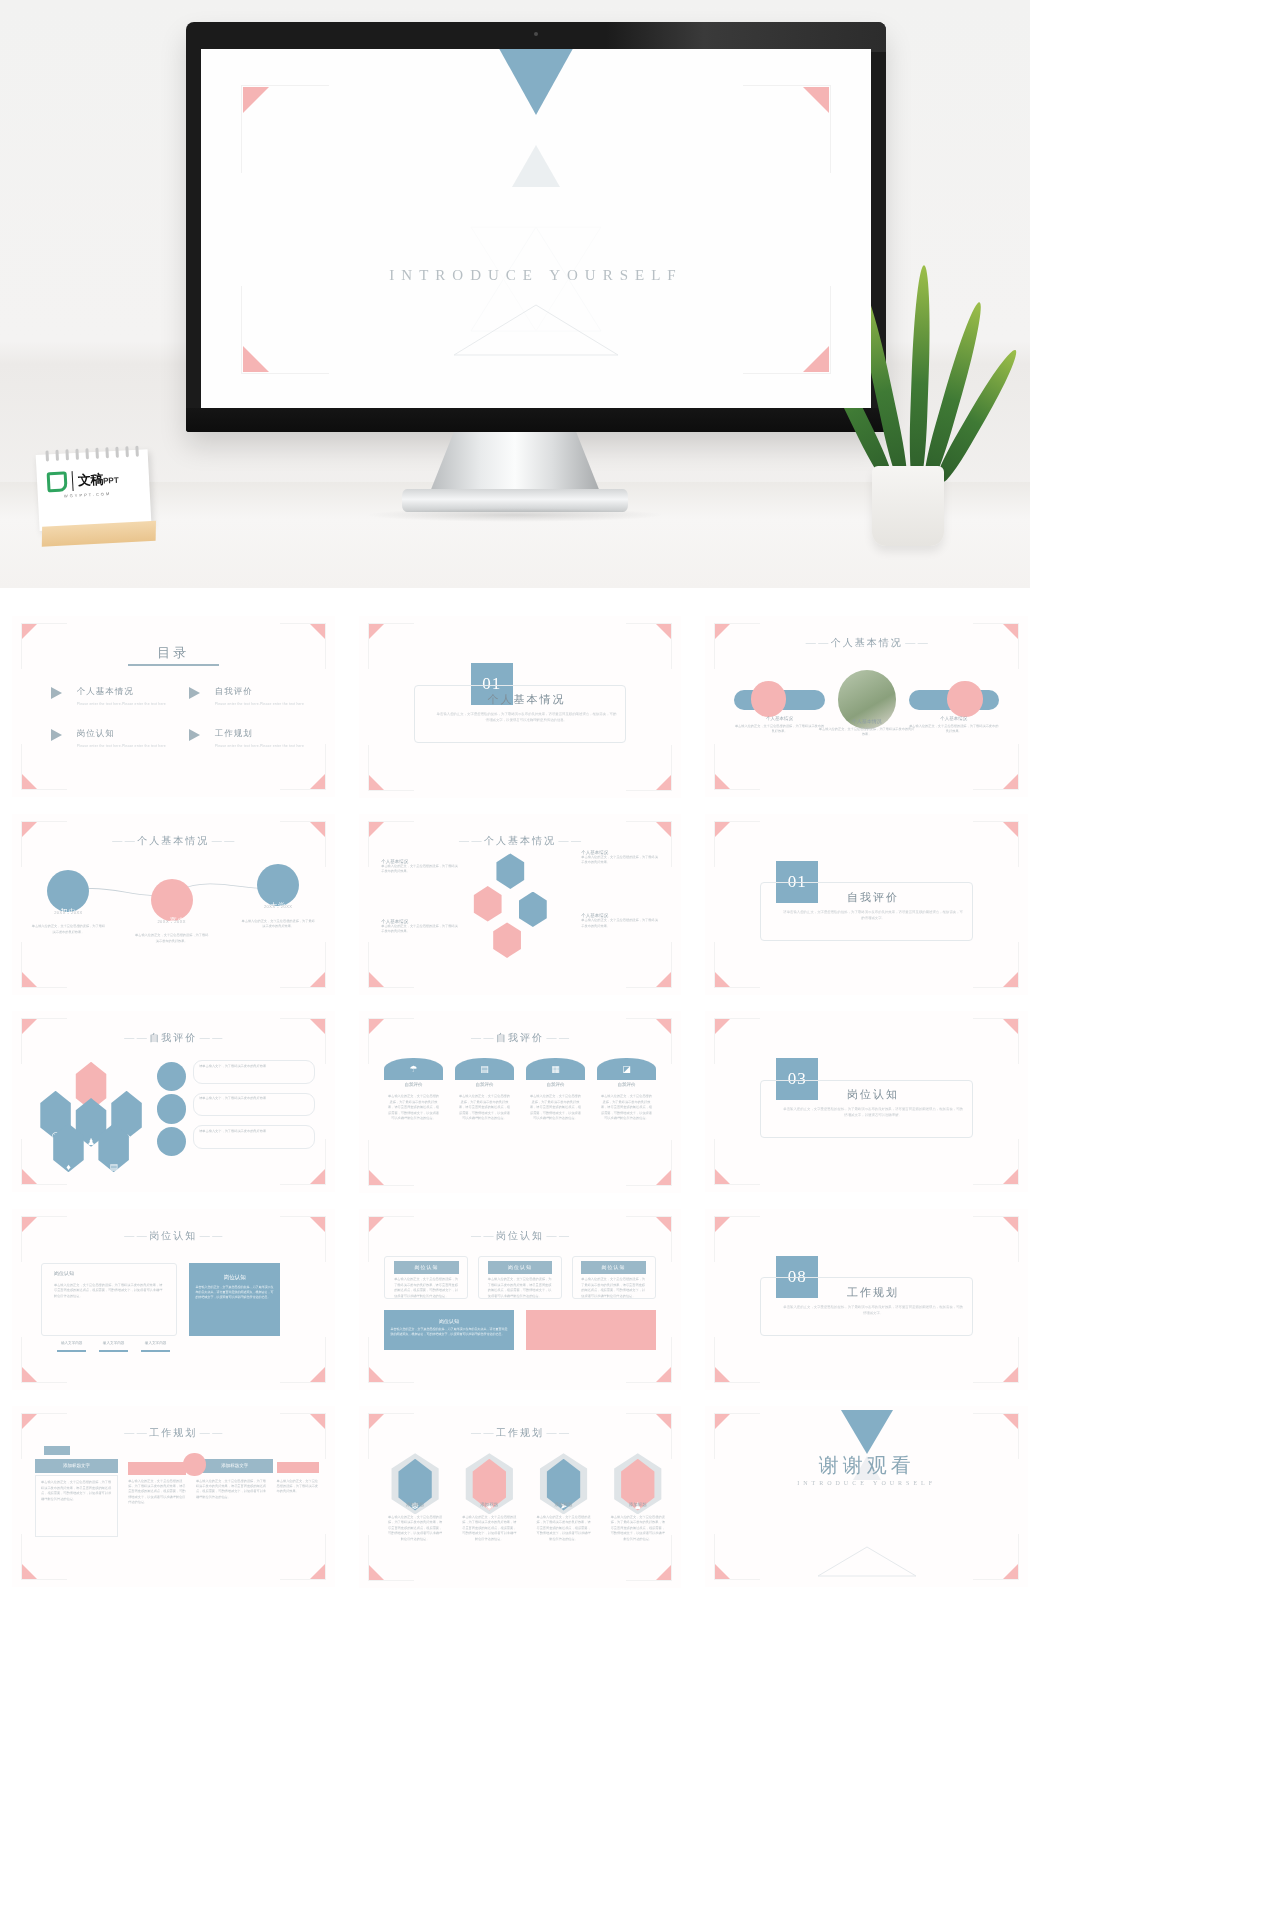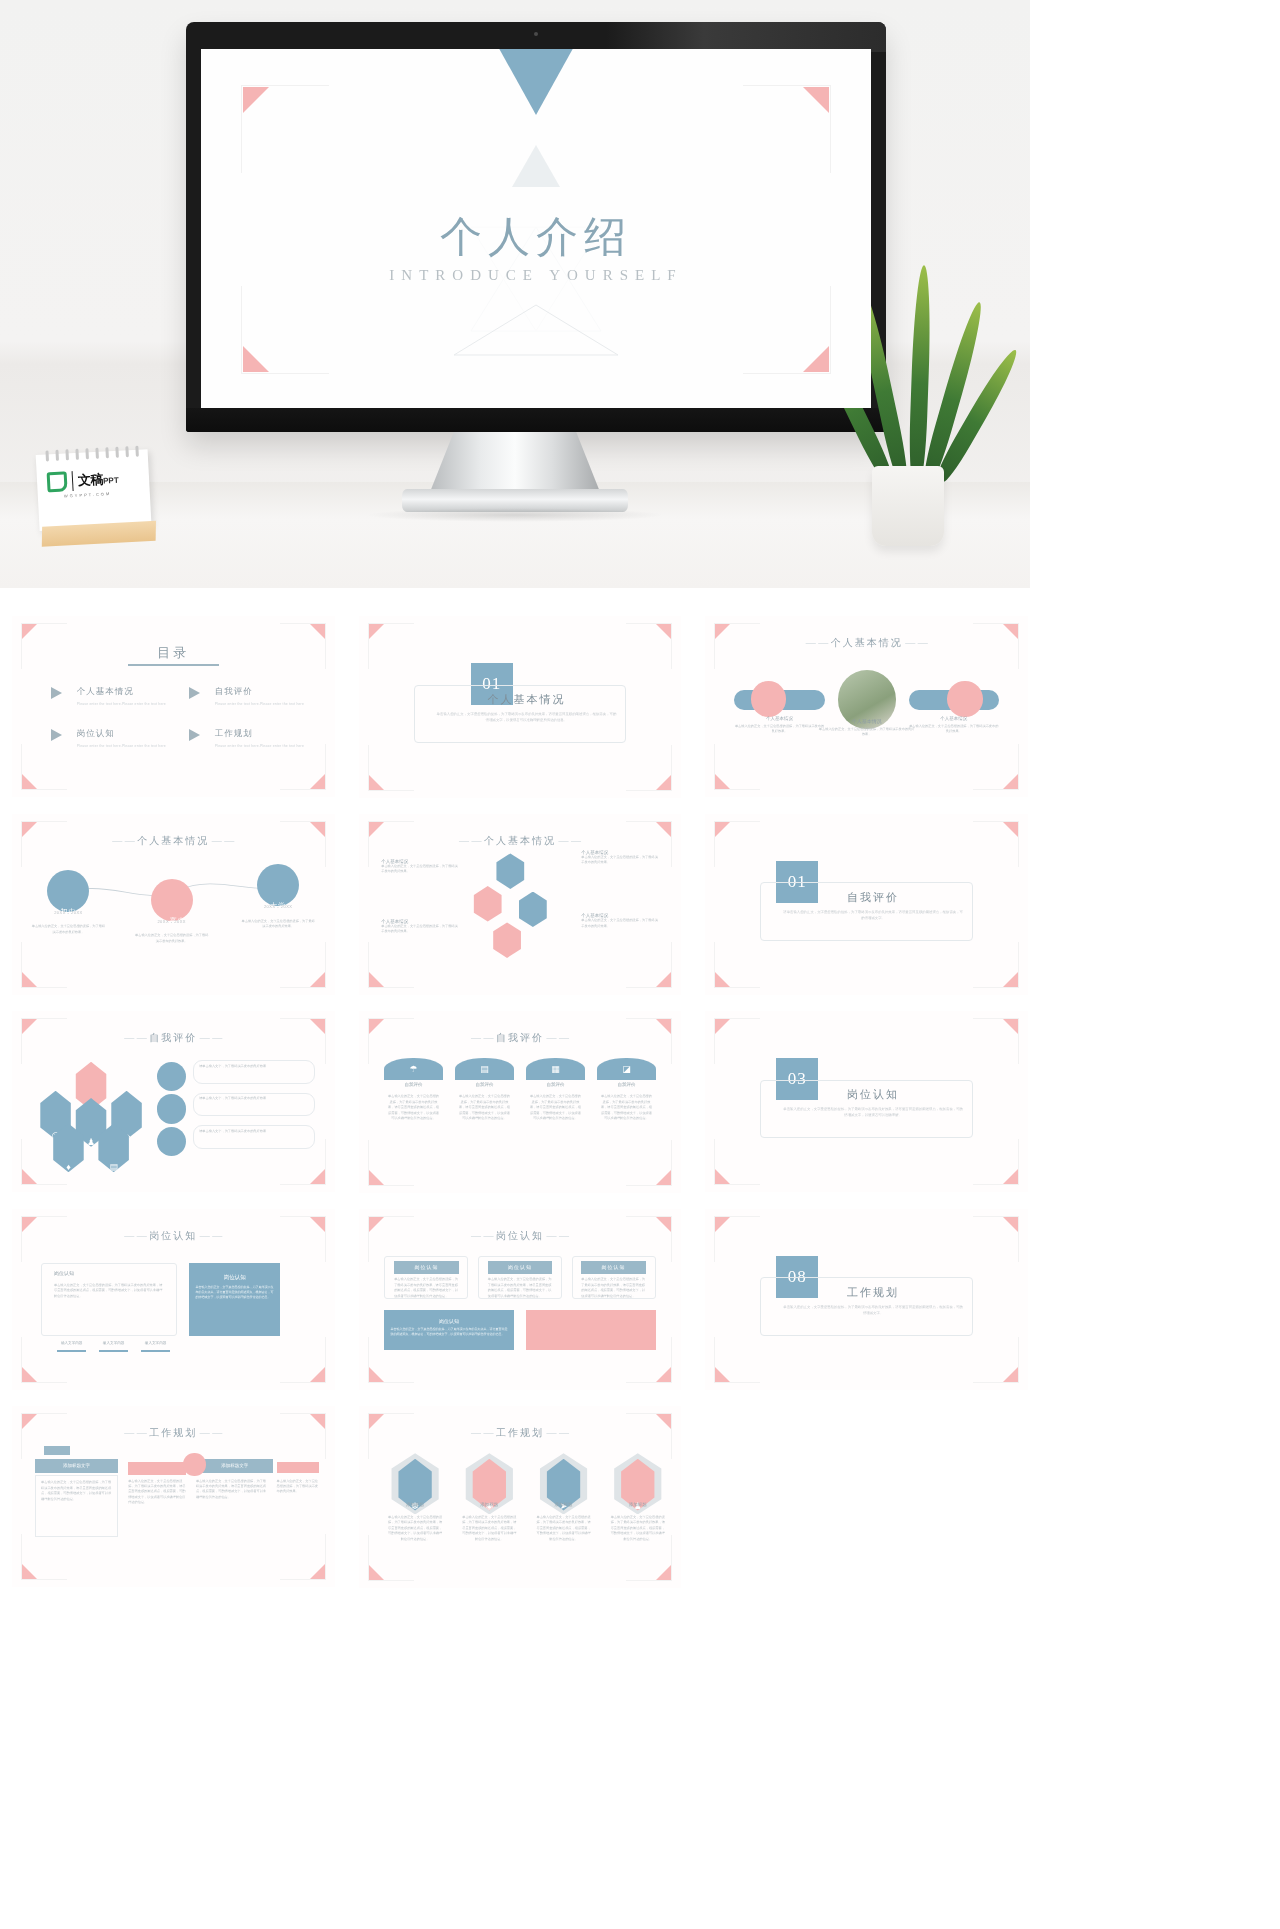--- a/index.html
+++ b/index.html
@@ -243,21 +243,20 @@
           <polygon points="95,112 30,8 160,8" fill="none" stroke="#f2f4f5" stroke-width="1"></polygon>
         </svg>
         <div class="cframe tl"></div>
         <div class="cframe tr"></div>
         <div class="cframe bl"></div>
         <div class="cframe br"></div>
         <div class="ctri tl"></div>
         <div class="ctri tr"></div>
         <div class="ctri bl"></div>
         <div class="ctri br"></div>
-        <div class="tslide-title">个人介绍</div>
         <div class="tslide-sub">INTRODUCE YOURSELF</div>
         <svg style="position:absolute;left:50%;margin-left:-86px;top:252px;" width="172" height="58">
           <polygon points="86,4 168,54 4,54" fill="none" stroke="#e8ebed" stroke-width="1"></polygon>
         </svg>
       </div>
     </div>
     <div class="monitor-chin"></div>
   </div>
 
   <div class="stand-neck"></div>
@@ -744,14 +743,35 @@
       <div style="position:absolute;left:55%;top:53%;width:17%;text-align:center;font-size:4.5px;color:#93a3ab;font-family:'Liberation Serif',serif;">添加标题</div>
       <div style="position:absolute;left:78%;top:53%;width:17%;text-align:center;font-size:4.5px;color:#93a3ab;font-family:'Liberation Serif',serif;">添加标题</div>
       <div class="muted2" style="position:absolute;left:9%;top:60%;width:17%;text-align:center;">单击输入您的正文，文字是您思想的提炼，为了最终演示发布的良好效果，请尽量言简意赅的阐述观点，根据需要，可酌情增减文字，以便观者可以准确理解您所传达的信息。</div>
       <div class="muted2" style="position:absolute;left:32%;top:60%;width:17%;text-align:center;">单击输入您的正文，文字是您思想的提炼，为了最终演示发布的良好效果，请尽量言简意赅的阐述观点，根据需要，可酌情增减文字，以便观者可以准确理解您所传达的信息。</div>
       <div class="muted2" style="position:absolute;left:55%;top:60%;width:17%;text-align:center;">单击输入您的正文，文字是您思想的提炼，为了最终演示发布的良好效果，请尽量言简意赅的阐述观点，根据需要，可酌情增减文字，以便观者可以准确理解您所传达的信息。</div>
       <div class="muted2" style="position:absolute;left:78%;top:60%;width:17%;text-align:center;">单击输入您的正文，文字是您思想的提炼，为了最终演示发布的良好效果，请尽量言简意赅的阐述观点，根据需要，可酌情增减文字，以便观者可以准确理解您所传达的信息。</div>
     </div>
       </div>
   </div>
 
+  <div class="cell">
+    <div class="slide">
+        <div class="inner">
+      <div class="sf tl"></div>
+          <div class="sf tr"></div>
+          <div class="sf bl"></div>
+          <div class="sf br"></div>
+      <div class="sc tl"></div>
+      <div class="sc tr"></div>
+      <div class="sc bl"></div>
+      <div class="sc br"></div>
+      <div class="ty-tri"></div>
+      <div class="ty-tri2"></div>
+      <div class="ty-title">谢谢观看</div>
+      <div class="ty-sub">INTRODUCE YOURSELF</div>
+      <svg style="position:absolute;left:50%;margin-left:-52px;bottom:8px;" width="104" height="34">
+        <polygon points="52,2 101,31 3,31" fill="none" stroke="#e5e9ec" stroke-width="1"></polygon>
+      </svg>
+    </div>
+      </div>
+  </div>
 
 </div>
 
 </body></html>

